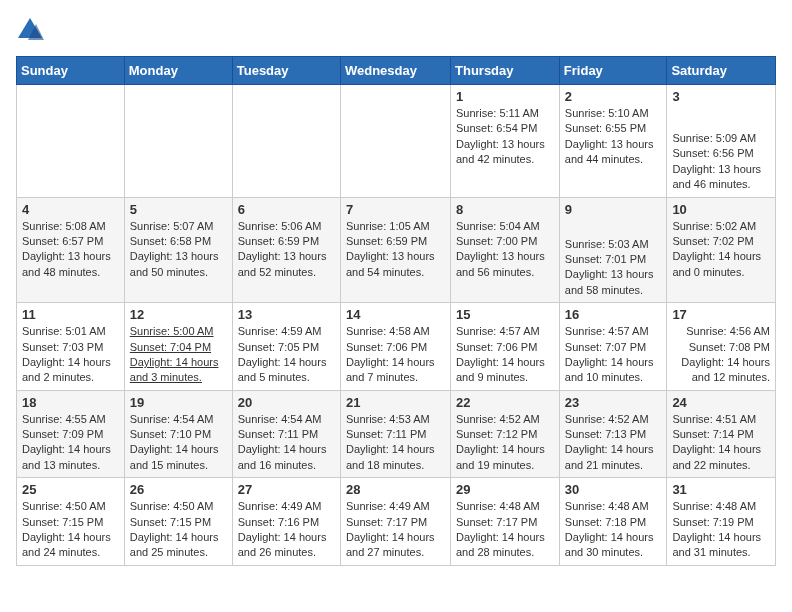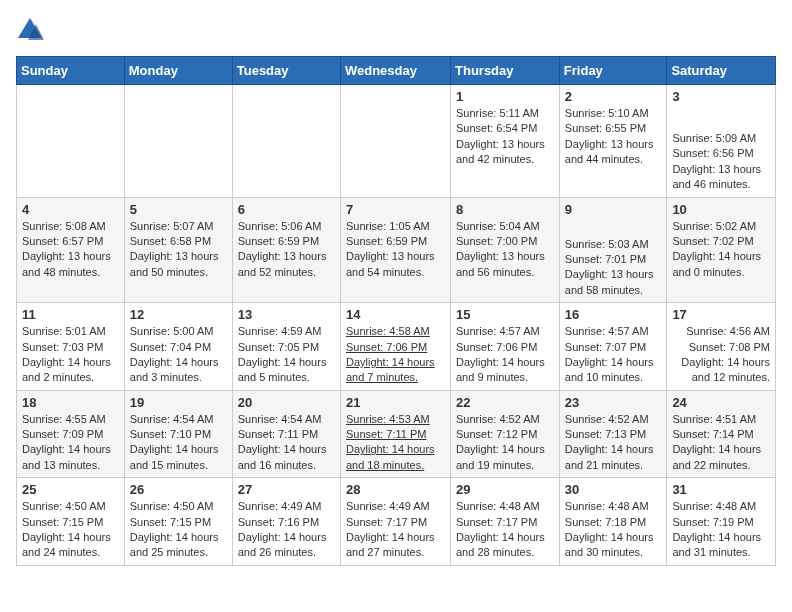--- a/index.html
+++ b/index.html
@@ -204,35 +204,35 @@
       <tr class="row-odd">
         <td>
           <span class="day-num">11</span>
           <div class="day-info" style="white-space: pre-line;">Sunrise: 5:01 AM
 Sunset: 7:03 PM
 Daylight: 14 hours
 and 2 minutes.</div>
         </td>
         <td>
           <span class="day-num">12</span>
-          <div class="day-info" style="white-space: pre-line;">Sunrise: 5:00 AM
+          <div class="day-info" style="white-space: pre-line; text-decoration: underline;">Sunrise: 5:00 AM
 Sunset: 7:04 PM
 Daylight: 14 hours
 and 3 minutes.</div>
         </td>
         <td>
           <span class="day-num">13</span>
           <div class="day-info" style="white-space: pre-line;">Sunrise: 4:59 AM
 Sunset: 7:05 PM
 Daylight: 14 hours
 and 5 minutes.</div>
         </td>
         <td>
           <span class="day-num">14</span>
-          <div class="day-info" style="white-space: pre-line; text-decoration: underline;">Sunrise: 4:58 AM
+          <div class="day-info" style="white-space: pre-line;">Sunrise: 4:58 AM
 Sunset: 7:06 PM
 Daylight: 14 hours
 and 7 minutes.</div>
         </td>
         <td>
           <span class="day-num">15</span>
           <div class="day-info" style="white-space: pre-line;">Sunrise: 4:57 AM
 Sunset: 7:06 PM
 Daylight: 14 hours
 and 9 minutes.</div>
@@ -269,21 +269,21 @@
         </td>
         <td>
           <span class="day-num">20</span>
           <div class="day-info" style="white-space: pre-line;">Sunrise: 4:54 AM
 Sunset: 7:11 PM
 Daylight: 14 hours
 and 16 minutes.</div>
         </td>
         <td>
           <span class="day-num">21</span>
-          <div class="day-info" style="white-space: pre-line; text-decoration: underline;">Sunrise: 4:53 AM
+          <div class="day-info" style="white-space: pre-line;">Sunrise: 4:53 AM
 Sunset: 7:11 PM
 Daylight: 14 hours
 and 18 minutes.</div>
         </td>
         <td>
           <span class="day-num">22</span>
           <div class="day-info" style="white-space: pre-line;">Sunrise: 4:52 AM
 Sunset: 7:12 PM
 Daylight: 14 hours
 and 19 minutes.</div>

